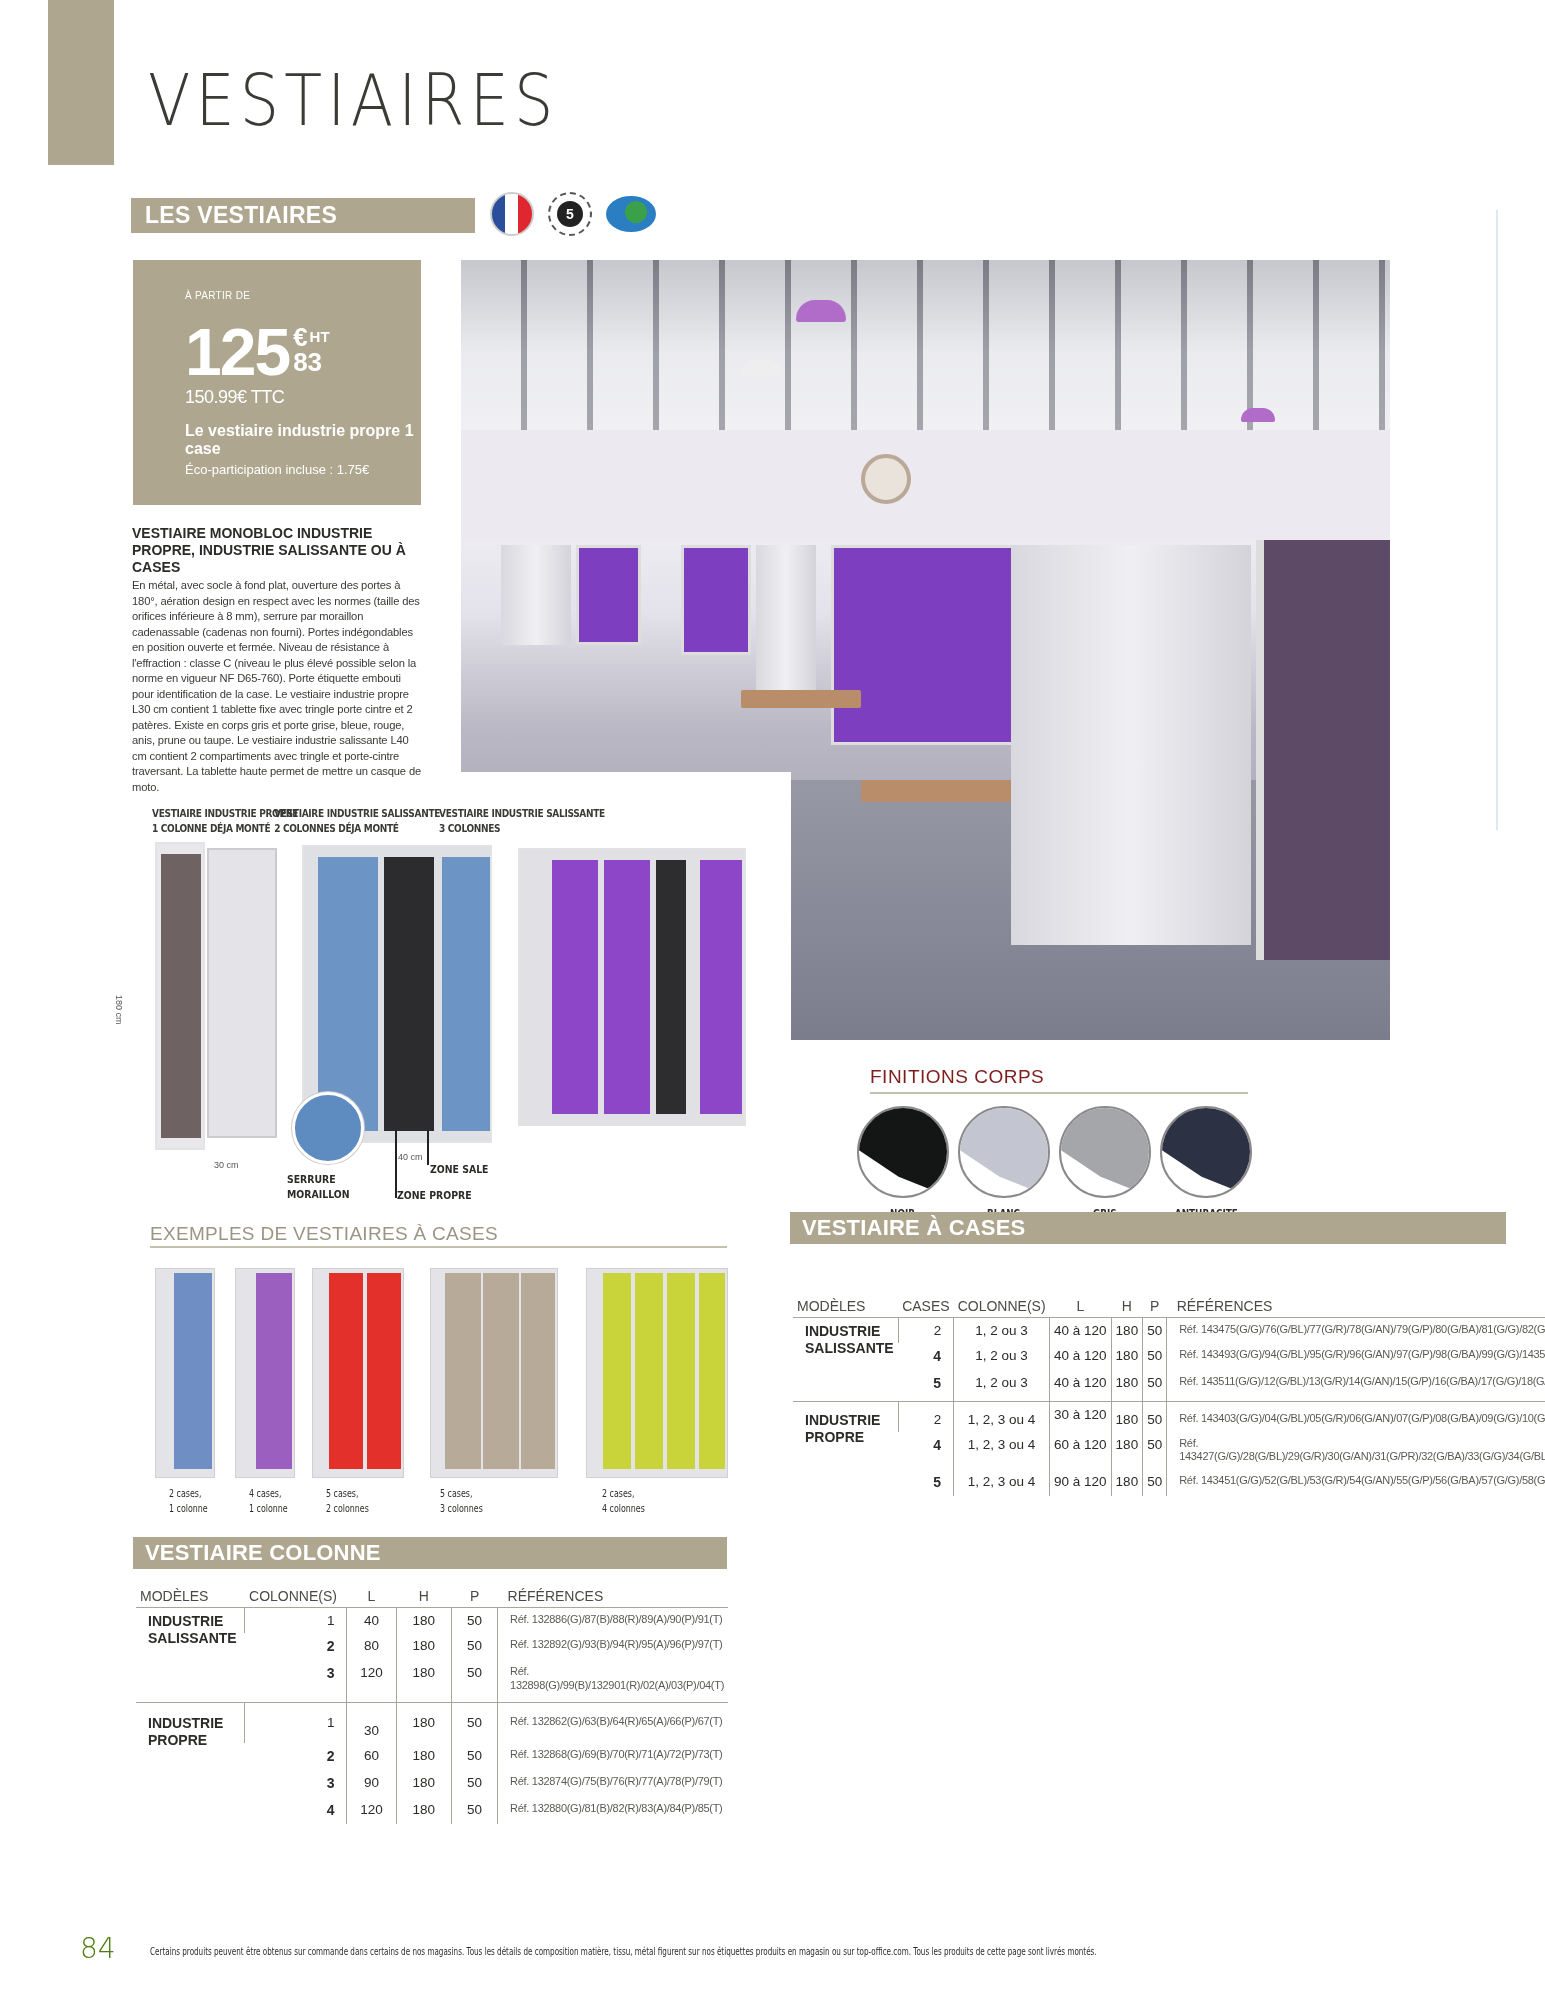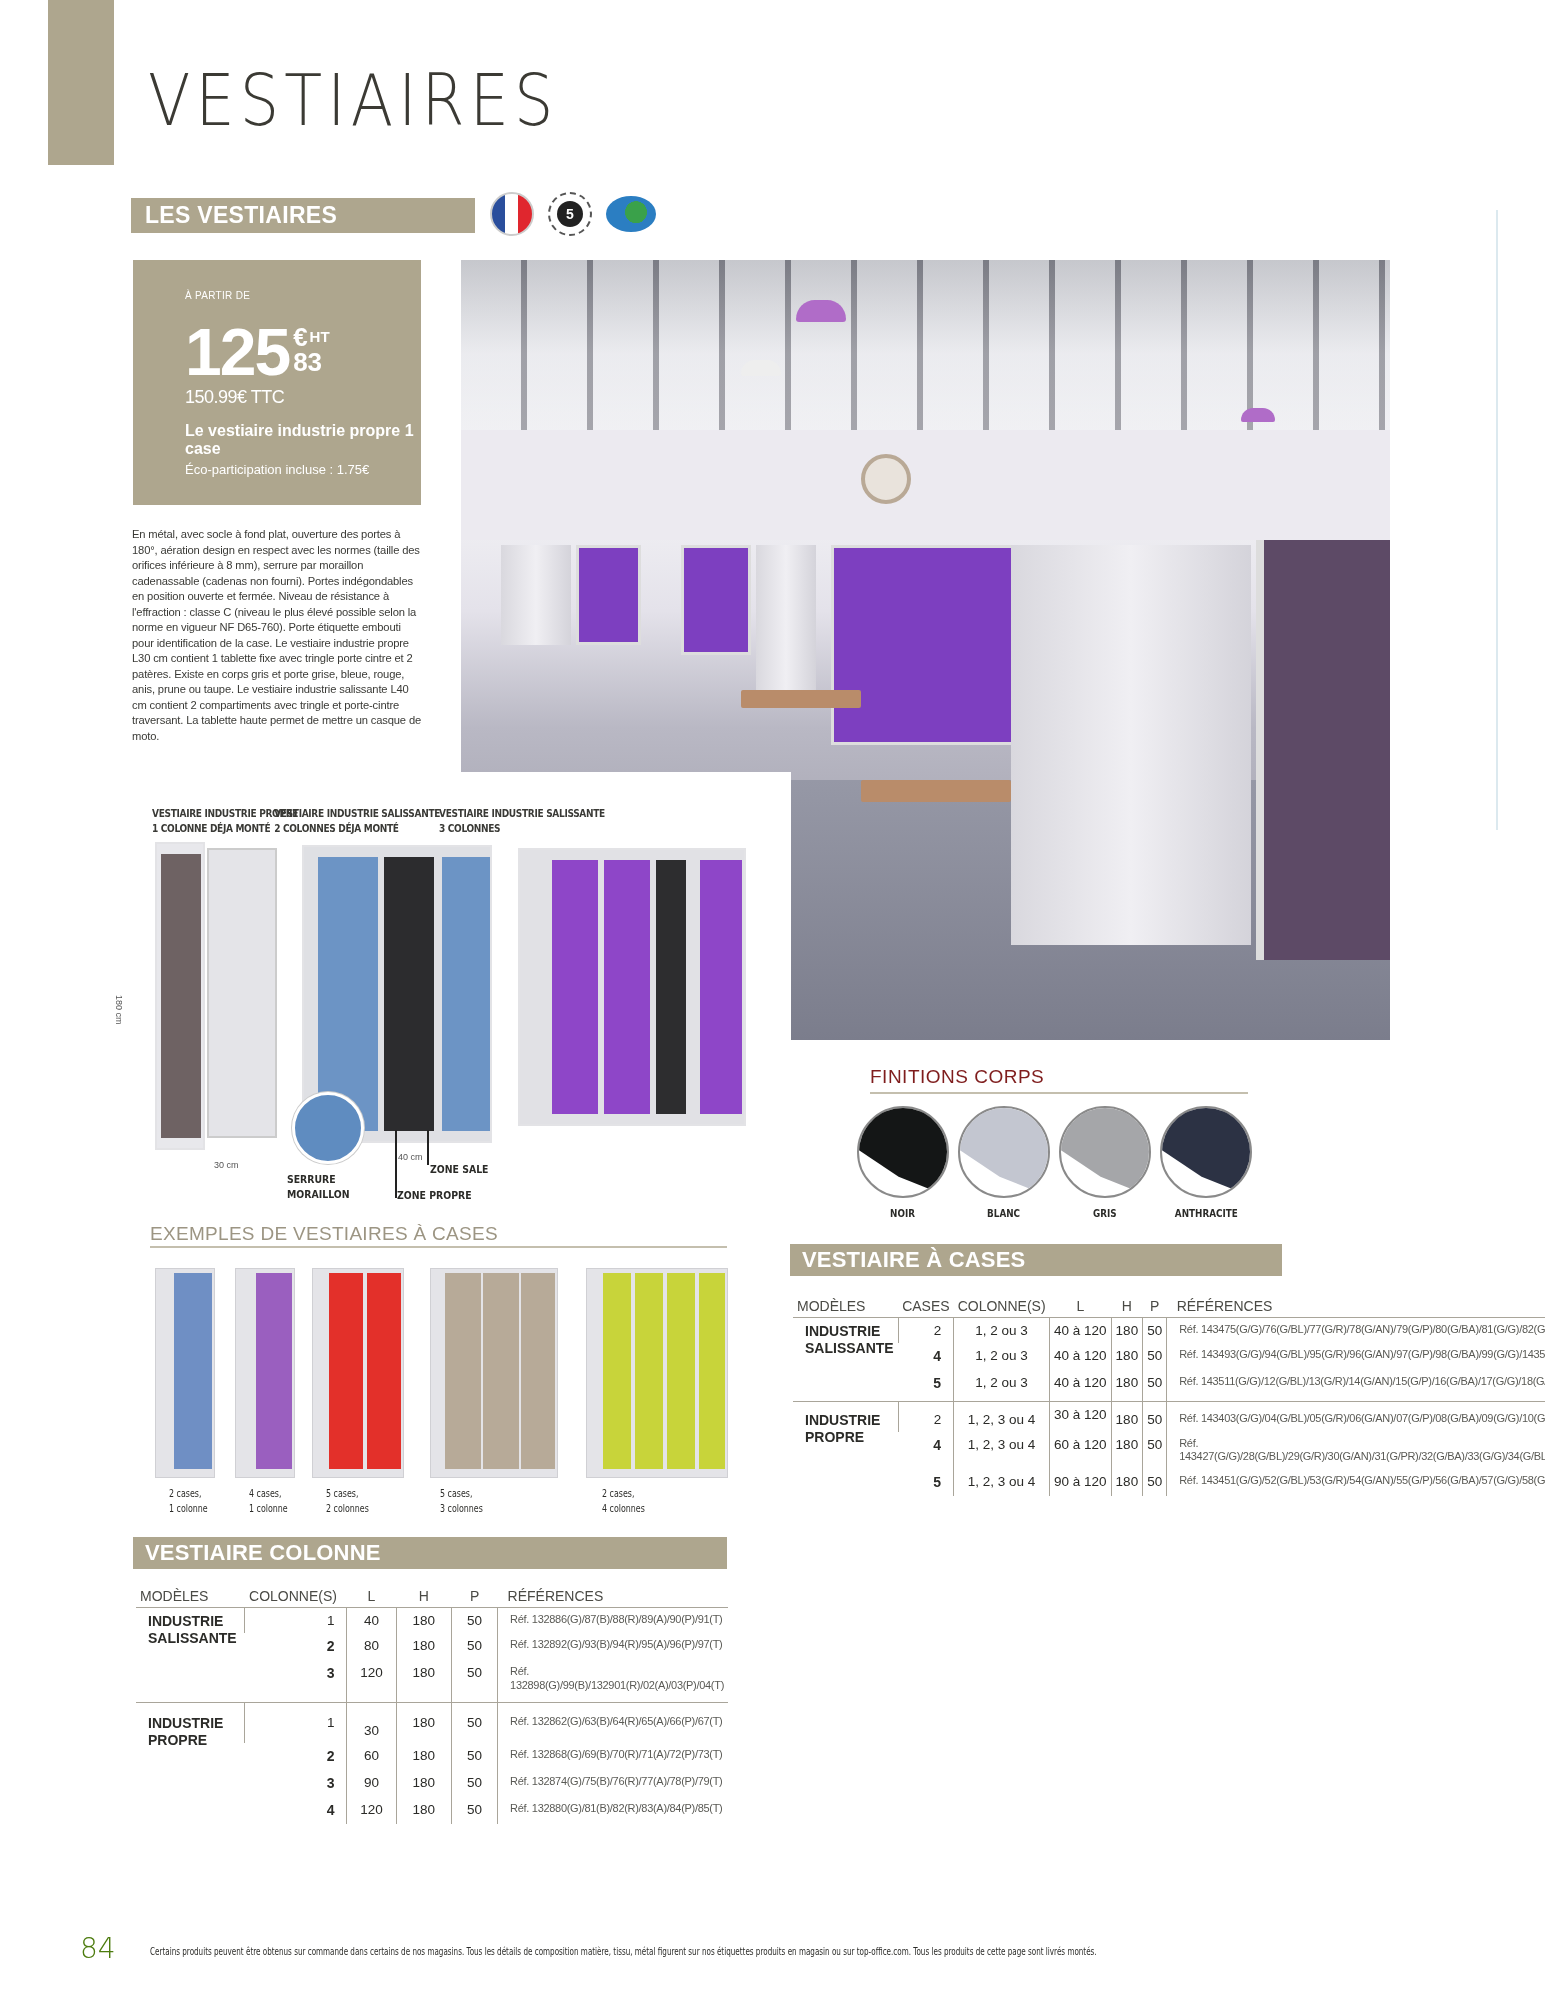--- a/index.html
+++ b/index.html
@@ -96,20 +96,21 @@
       <span class="pb-cur"><span>€</span><small>HT</small></span>
       <span class="pb-cents">83</span>
     </span>
   </div>
   <div class="pb-ttc">150.99€ TTC</div>
   <div class="pb-name">Le vestiaire industrie propre 1 case</div>
   <div class="pb-eco">Éco-participation incluse : 1.75€</div>
 </div>
 
 <div class="abs desc">
+  <h3>VESTIAIRE MONOBLOC INDUSTRIE PROPRE, INDUSTRIE SALISSANTE OU À CASES</h3>
   <p>En métal, avec socle à fond plat, ouverture des portes à 180°, aération design en respect avec les normes (taille des orifices inférieure à 8 mm), serrure par moraillon cadenassable (cadenas non fourni). Portes indégondables en position ouverte et fermée. Niveau de résistance à l'effraction : classe C (niveau le plus élevé possible selon la norme en vigueur NF D65-760). Porte étiquette embouti pour identification de la case. Le vestiaire industrie propre L30 cm contient 1 tablette fixe avec tringle porte cintre et 2 patères. Existe en corps gris et porte grise, bleue, rouge, anis, prune ou taupe. Le vestiaire industrie salissante L40 cm contient 2 compartiments avec tringle et porte-cintre traversant. La tablette haute permet de mettre un casque de moto.</p>
 </div>
 
 <div class="abs photo">
   <div class="ph-roof"></div>
   <div class="ph-wall"></div>
   <div class="ph-clock"></div>
   <div class="ph-lamp" style="left:335px;top:40px"></div>
   <div class="ph-lamp" style="left:280px;top:100px;background:#eee;width:40px;height:16px"></div>
   <div class="ph-lamp" style="left:780px;top:148px;width:34px;height:14px"></div>
@@ -298,21 +299,21 @@
     <tr>
       <td class="num-r">4</td>
         <td>120</td>
         <td>180</td>
         <td>50</td>
         <td class="ref">Réf. 132880(G)/81(B)/82(R)/83(A)/84(P)/85(T)</td>
     </tr>
   </tbody>
 </table>
 
-<div class="abs bar" style="left:790px;top:1244px;width:492px">VESTIAIRE À CASES</div>
+<div class="abs bar" style="left:790px;top:1212px;width:716px">VESTIAIRE À CASES</div>
 <table class="spec" style="left:793px;top:1290px;width:598px">
   <colgroup>
       <col style="width:102px">
       <col style="width:58px">
       <col style="width:80px">
       <col style="width:74px">
       <col style="width:38px">
       <col style="width:36px">
       <col>
     </colgroup>

